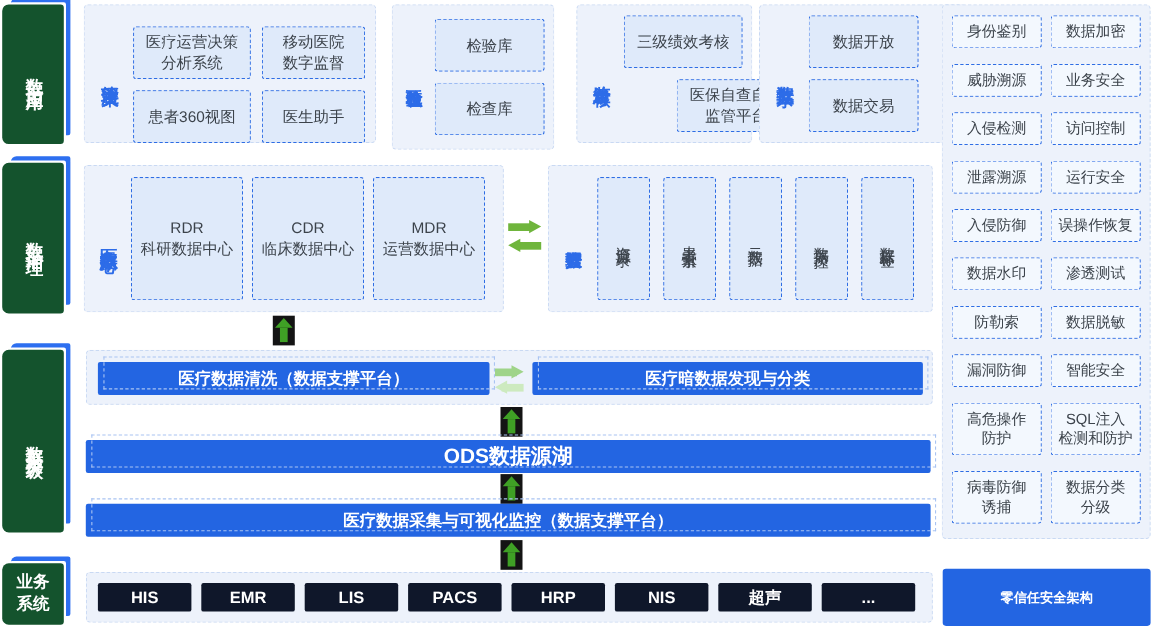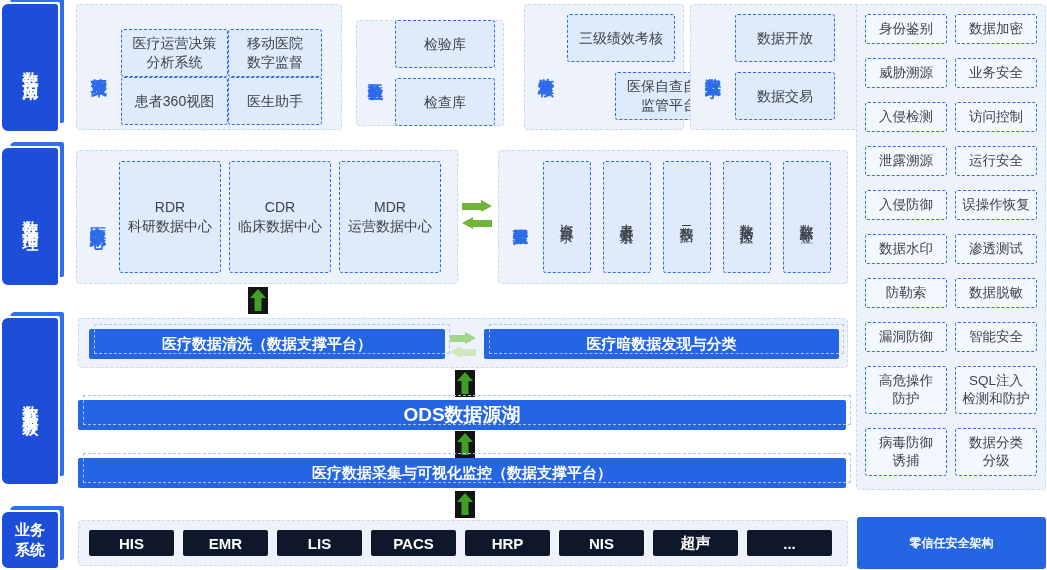--- a/index.html
+++ b/index.html
@@ -1,20 +1,20 @@
 <!DOCTYPE html>
 <html><head>
 <meta charset="utf-8">
 <style>
   html,body{margin:0;padding:0;background:#fff;}
   #stage{position:relative;width:1047px;height:570px;background:#fff;
     font-family:"Liberation Sans","DejaVu Sans",sans-serif;overflow:hidden;}
 
   
-  .rail{position:absolute;left:2px;width:56px;background:#1d4ed8;
+  .rail{position:absolute;left:2px;width:56px;background:#14532d;
     border-radius:6px 3px 3px 6px;display:flex;align-items:center;justify-content:center;
     box-shadow:3px -3px 0 -1px #ffffff,7px -7px 0 -1px #2d6ff0;}
   .rail-text{writing-mode:vertical-lr;text-orientation:upright;color:#fff;
     font-weight:bold;font-size:16px;letter-spacing:5px;}
   .rail-text-h{color:#fff;font-weight:bold;font-size:15px;text-align:center;
     line-height:1.35;width:34px;}
 
   
   .sec{position:absolute;background:#edf2fb;border:1px dashed #c9d9f3;border-radius:4px;
     display:flex;align-items:center;box-sizing:border-box;}
@@ -85,39 +85,39 @@
   </div>
   <div class="rail" style="top:318px;height:166px;">
     <span class="rail-text" style="letter-spacing:3px;">数据分类分级</span>
   </div>
   <div class="rail" style="top:512px;height:56px;">
     <span class="rail-text-h">业务系统</span>
   </div>
 
   <div class="sec" style="left:76px;top:4px;width:266px;height:126px;">
     <div class="vlabel" style="width:44px;height:100%;">管理决策</div>
-    <div style="display:grid;grid-template-columns:107px 94px;grid-template-rows:48px 48px;margin-top:20px;">
+    <div style="display:grid;grid-template-columns:107px 94px;grid-template-rows:48px 48px;gap:10px;margin-top:20px;">
       <div class="box">
         <span class="bl">医疗运营决策</span>
         <span class="bl">分析系统</span>
       </div>
       <div class="box">
         <span class="bl">移动医院</span>
         <span class="bl">数字监督</span>
       </div>
       <div class="box">
         <span class="bl">患者360视图</span>
       </div>
       <div class="box">
         <span class="bl">医生助手</span>
       </div>
     </div>
   </div>
 
-  <div class="sec" style="left:356px;top:20px;width:148px;height:106px;">
+  <div class="sec" style="left:356px;top:4px;width:148px;height:132px;">
     <div class="vlabel" style="width:38px;height:100%;font-size:15px;letter-spacing:0;">检验检查互认</div>
     <div style="display:grid;grid-template-rows:48px 48px;gap:10px;">
       <div class="box" style="width:100px;">
         <span class="bl">检验库</span>
       </div>
       <div class="box" style="width:100px;">
         <span class="bl">检查库</span>
       </div>
     </div>
   </div>

